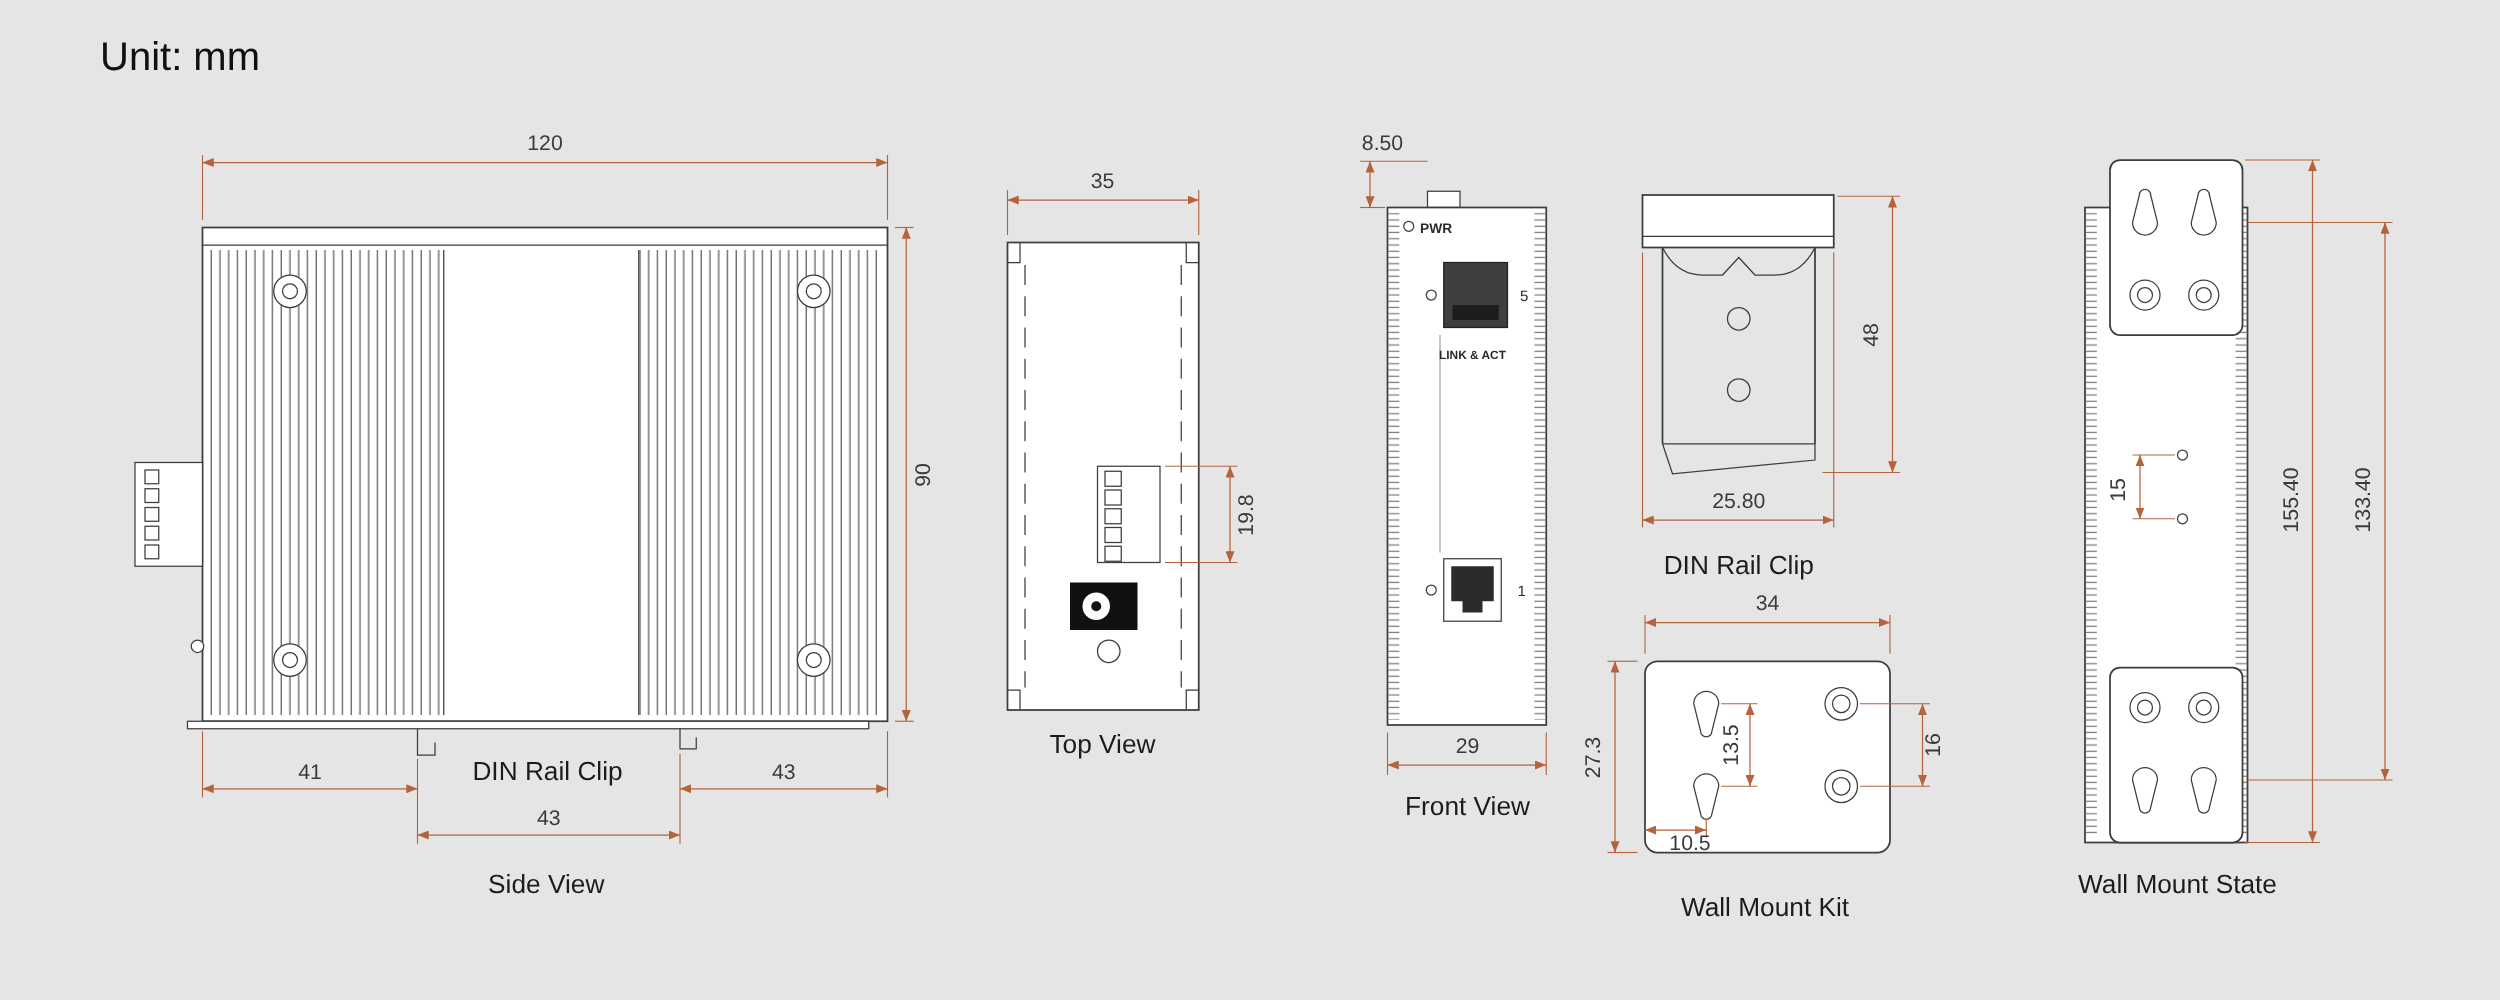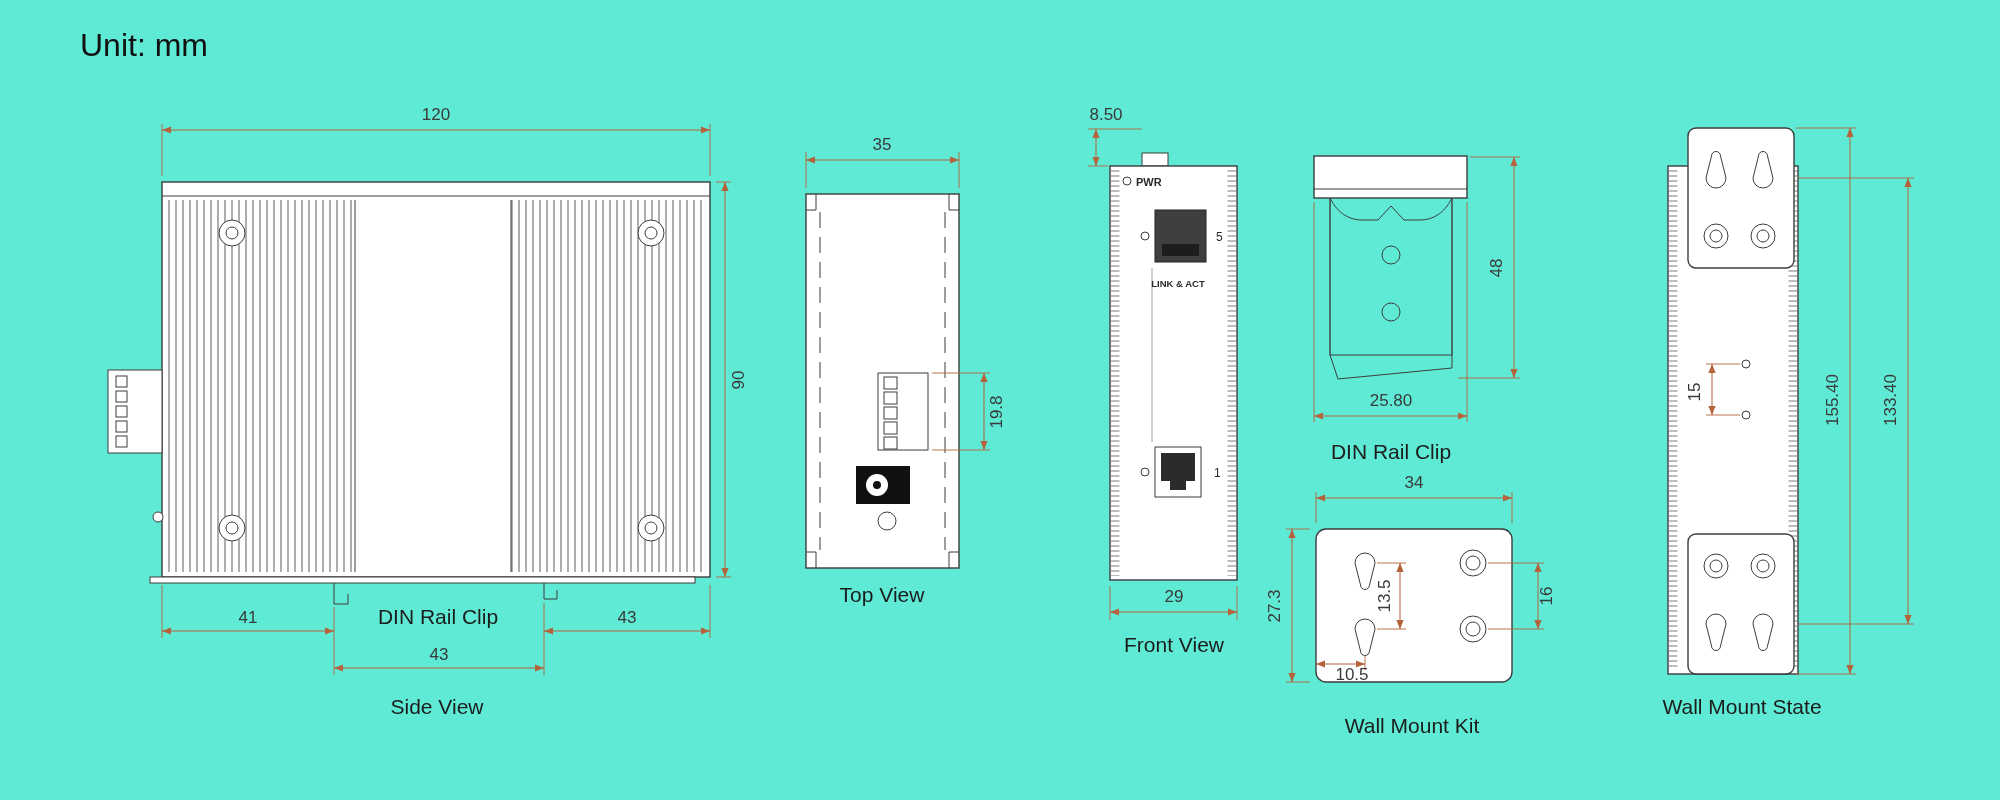--- a/index.html
+++ b/index.html
@@ -1,16 +1,16 @@
 <!DOCTYPE html>
 <html><head>
 <meta charset="utf-8">
 <style>
   html,body{margin:0;padding:0;background:#ffffff;}
-  .page{position:relative;width:2000px;height:800px;background:#5eead4;overflow:hidden;}
+  .page{position:relative;width:2000px;height:800px;background:#e5e5e5;overflow:hidden;}
   .ln   {stroke:#3d3d3d;stroke-width:1.4;fill:none;}
   .lnw  {stroke:#3d3d3d;stroke-width:1.4;fill:#ffffff;}
   .thin {stroke-width:1;}
   .faint{stroke:#8a8a8a;stroke-width:0.8;fill:none;}
   .dash {stroke:#3d3d3d;stroke-width:1;fill:none;stroke-dasharray:16 9;}
   .dim  {stroke:#b5633c;stroke-width:1;fill:none;}
   .ext  {stroke:#b5633c;stroke-width:0.9;fill:none;}
   .dimtxt {font:17px "Liberation Sans", sans-serif; fill:#3a3a3a;}
   .captxt {font:21px "Liberation Sans", sans-serif; fill:#1c1c1c;}
   .ttl    {font:32px "Liberation Sans", sans-serif; fill:#111111;}

